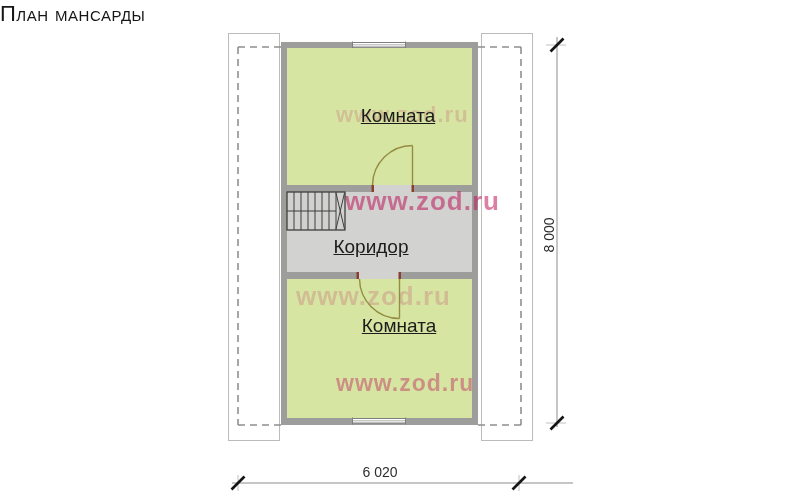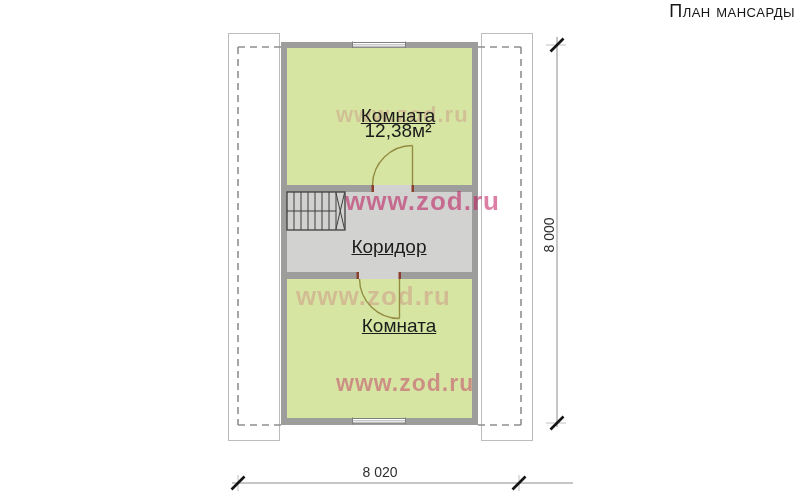--- a/index.html
+++ b/index.html
@@ -1,22 +1,22 @@
 <!DOCTYPE html>
 <html><head>
 <meta charset="utf-8">
 <style>
   html,body{margin:0;padding:0;background:#fff;}
   .canvas{
     position:relative;width:795px;height:496px;background:#ffffff;
     font-family:"Liberation Sans", sans-serif;overflow:hidden;
   }
   .title{
-    position:absolute;left:0;top:1px;width:100%;text-align:right;
-    font-variant:small-caps;font-size:18px;color:#161616;letter-spacing:.5px;
+    position:absolute;left:0;top:1px;width:100%;text-align:left;
+    font-variant:small-caps;font-size:22px;color:#161616;letter-spacing:.5px;
   }
   .eave{
     position:absolute;top:33px;height:408px;width:52px;
     background:#ffffff;border:1px solid #bcbcba;box-sizing:border-box;
   }
   .eave.left{left:228px;}
   .eave.right{left:481px;}
   .building{
     position:absolute;left:281px;top:42px;width:197px;height:383px;
     background:#9d9d9b;
@@ -26,21 +26,21 @@
   .room.lower{top:237px;height:139px;}
   .corridor{position:absolute;left:6px;top:150px;width:185px;height:80px;background:#d2d2d0;}
   .svg-overlay{position:absolute;left:0;top:0;width:795px;height:496px;}
   .room-label-block{
     position:absolute;width:120px;text-align:center;
     font-size:19px;line-height:15px;color:#1c1c1c;
   }
   .room-name{text-decoration:underline;}
   .room-area{}
   .lbl-upper{left:338px;top:108px;}
-  .lbl-corridor{left:329px;top:239px;}
+  .lbl-corridor{left:311px;top:239px;}
   .lbl-lower{left:339px;top:318px;}
   .dim-text{position:absolute;font-size:14px;color:#2e2e2e;text-align:center;}
   .dim-h{left:348px;top:464px;width:64px;}
   .dim-v{left:519px;top:227px;width:60px;height:16px;line-height:16px;
          transform:rotate(-90deg);}
   .watermark{
     position:absolute;font-weight:bold;color:#be185d;white-space:nowrap;
     letter-spacing:1px;
   }
   .wm1{left:336px;top:102px;font-size:22px;opacity:.18;}
@@ -137,25 +137,24 @@
       <line x1="238" y1="475" x2="238" y2="491" stroke="#b0b0b0" stroke-width="0.8"></line>
       <line x1="519" y1="475" x2="519" y2="491" stroke="#b0b0b0" stroke-width="0.8"></line>
       <line x1="232" y1="483" x2="573" y2="483" stroke="#8c8c8c" stroke-width="1"></line>
       <line x1="231.5" y1="489.5" x2="244.5" y2="476.5" stroke="#151515" stroke-width="2.6"></line>
       <line x1="512.5" y1="489.5" x2="525.5" y2="476.5" stroke="#151515" stroke-width="2.6"></line>
     </g>
   </svg>
 
   <div class="room-label-block lbl-upper">
     <div class="room-name">Комната</div>
-    <div class="room-area">12,38м²</div>
   </div>
   <div class="room-label-block lbl-corridor">
     <div class="room-name">Коридор</div>
   </div>
   <div class="room-label-block lbl-lower">
     <div class="room-name">Комната</div>
   </div>
 
-  <div class="dim-text dim-h">8 020</div>
+  <div class="dim-text dim-h">6 020</div>
   <div class="dim-text dim-v">8 000</div>
 
 </div>
 
 </body></html>

